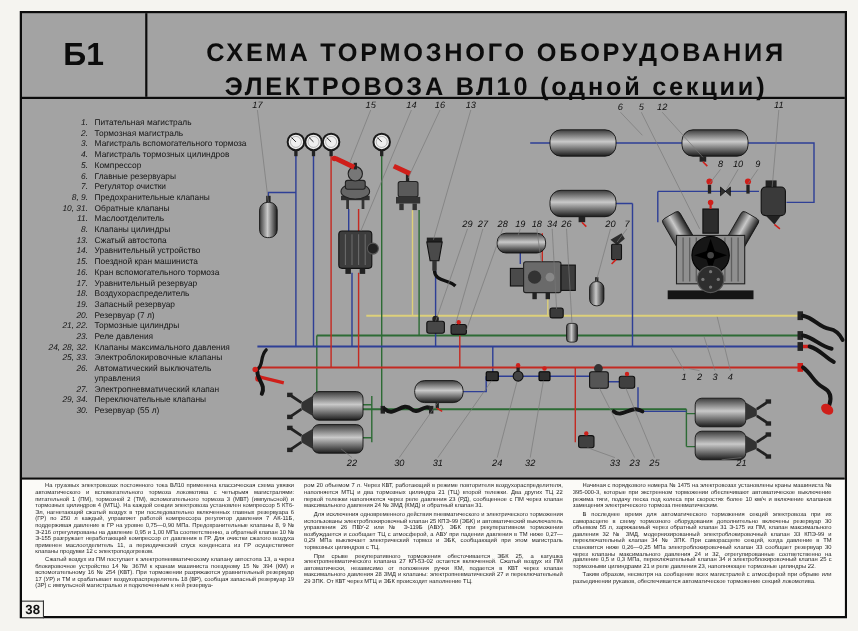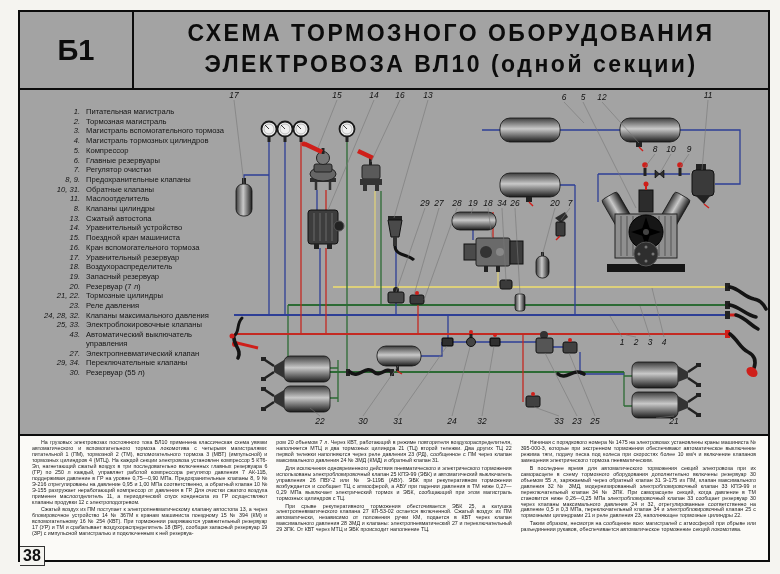--- a/index.html
+++ b/index.html
@@ -5,38 +5,38 @@
   html,body{margin:0;padding:0}
   body{width:780px;height:574px;background:#e9e7e2;overflow:hidden;
        font-family:"Liberation Sans",sans-serif;position:relative}
   .page{position:absolute;inset:0;background:#f5f4f0}
   .frame{position:absolute;left:18px;top:10px;width:748px;height:548px;
          border:2.4px solid #0c0c0c;background:#a3a3a3}
   .header{position:absolute;left:0;top:0;right:0;height:76px;
           border-bottom:2.4px solid #0c0c0c;display:flex}
   .code{width:112px;border-right:2.4px solid #0c0c0c;display:flex;
         align-items:center;justify-content:center;font-size:29px;font-weight:bold;color:#0c0c0c}
-  .title{flex:1;text-align:center;padding-top:6px;font-weight:bold;
+  .title{flex:1;text-align:center;padding-top:20px;font-weight:bold;
          font-size:23px;letter-spacing:2.5px;line-height:31px;color:#0c0c0c}
   .legend{position:absolute;left:4px;top:96px;width:204px}
   .lrow{display:flex;margin-bottom:1px}
   .lnum{width:56px;text-align:right;padding-right:6px;font-style:italic;
         font-size:7.6px;line-height:8.7px;color:#141414;flex:none}
   .llab{flex:1;font-size:7.6px;line-height:8.7px;color:#141414}
   .diagram{position:absolute;left:208px;top:78px;width:540px;height:448px}
   .diagram svg{position:absolute;inset:0}
   .leader{stroke:#777;stroke-width:.6}
   .cnum{font-size:8.4px;font-style:italic;fill:#111;text-anchor:middle;
         font-family:"Liberation Sans",sans-serif}
   .footer{position:absolute;left:0;right:0;top:422px;bottom:0;
           border-top:2px solid #0c0c0c;display:flex;gap:9px;padding:4px 12px 0;background:#fbfaf7}
   .fcol{flex:1;min-width:0}
   .fcol p{margin:0 0 2px;font-size:5.3px;line-height:5.95px;text-align:justify;color:#222}
   .fcol p.ind{text-indent:9px}
-  .pagenum{position:absolute;left:20px;top:546px;font-size:16px;font-weight:bold;
+  .pagenum{position:absolute;left:20px;top:546px;font-size:12px;font-weight:bold;
            color:#111;background:#f5f4f0;padding:0 3px;border:1px solid #333;border-left:none}
   .pB{stroke:var(--feed-line);fill:none}
   .pR{stroke:var(--brake-line);fill:none}
   .pG{stroke:var(--aux-line);fill:none}
   .pY{stroke:var(--cyl-line);fill:none}
   .w2{stroke-width:1.8}.w1{stroke-width:1.3}
   .hose{stroke:var(--hose-black);stroke-width:3.6;fill:none;stroke-linecap:round}
   .hose2{stroke:var(--hose-black);stroke-width:3;fill:none;stroke-linecap:round}
   .vred{fill:var(--valve-red)}
   .lred{stroke:var(--valve-red)}
@@ -142,21 +142,21 @@
         </div>
         <div class="lrow">
           <span class="lnum">24, 28, 32.</span>
           <span class="llab">Клапаны максимального давления</span>
         </div>
         <div class="lrow">
           <span class="lnum">25, 33.</span>
           <span class="llab">Электроблокировочные клапаны</span>
         </div>
         <div class="lrow">
-          <span class="lnum">43.</span>
+          <span class="lnum">26.</span>
           <span class="llab">Автоматический выключатель управления</span>
         </div>
         <div class="lrow">
           <span class="lnum">27.</span>
           <span class="llab">Электропневматический клапан</span>
         </div>
         <div class="lrow">
           <span class="lnum">29, 34.</span>
           <span class="llab">Переключательные клапаны</span>
         </div>

